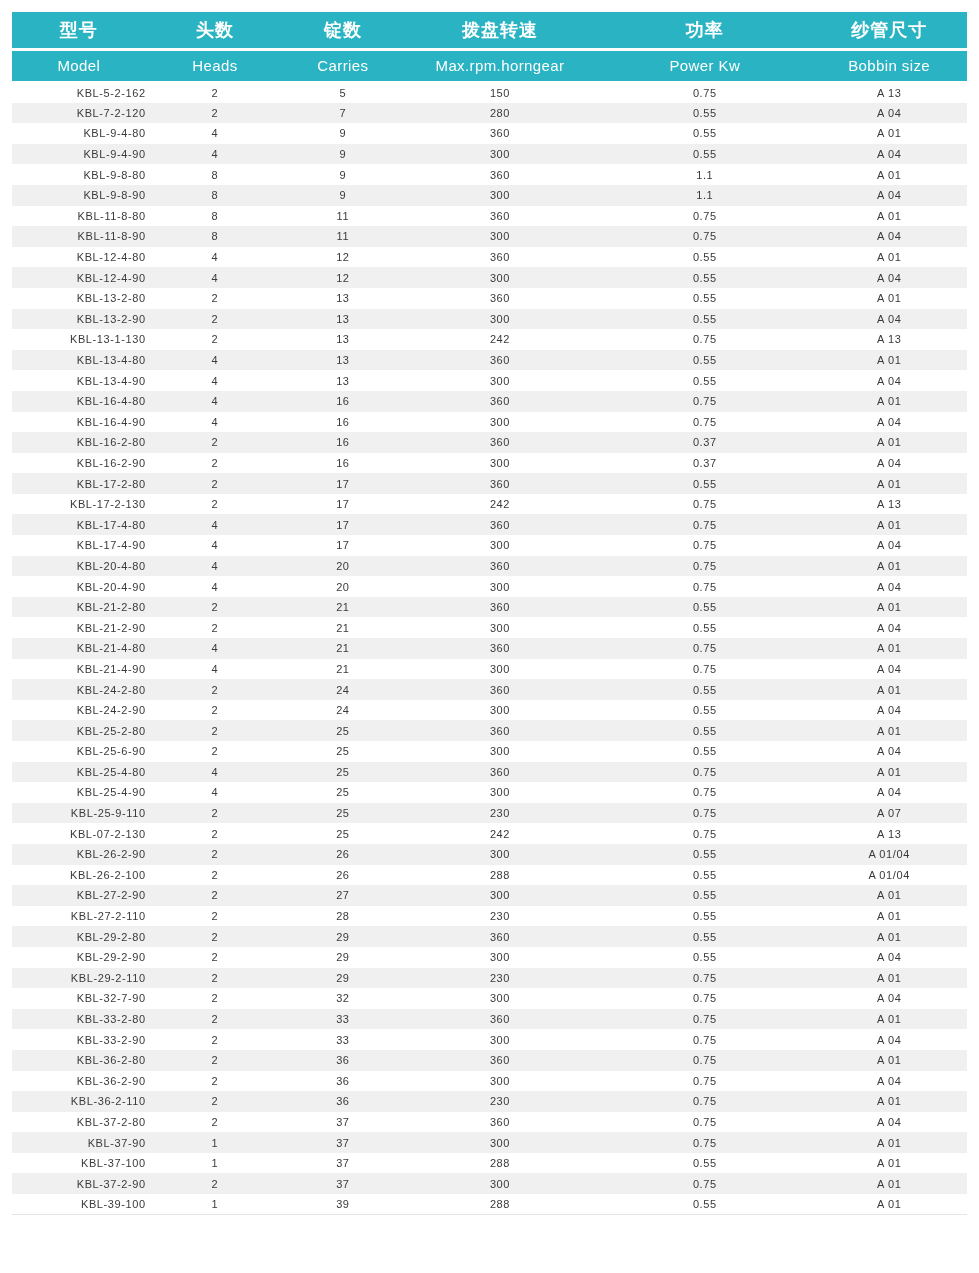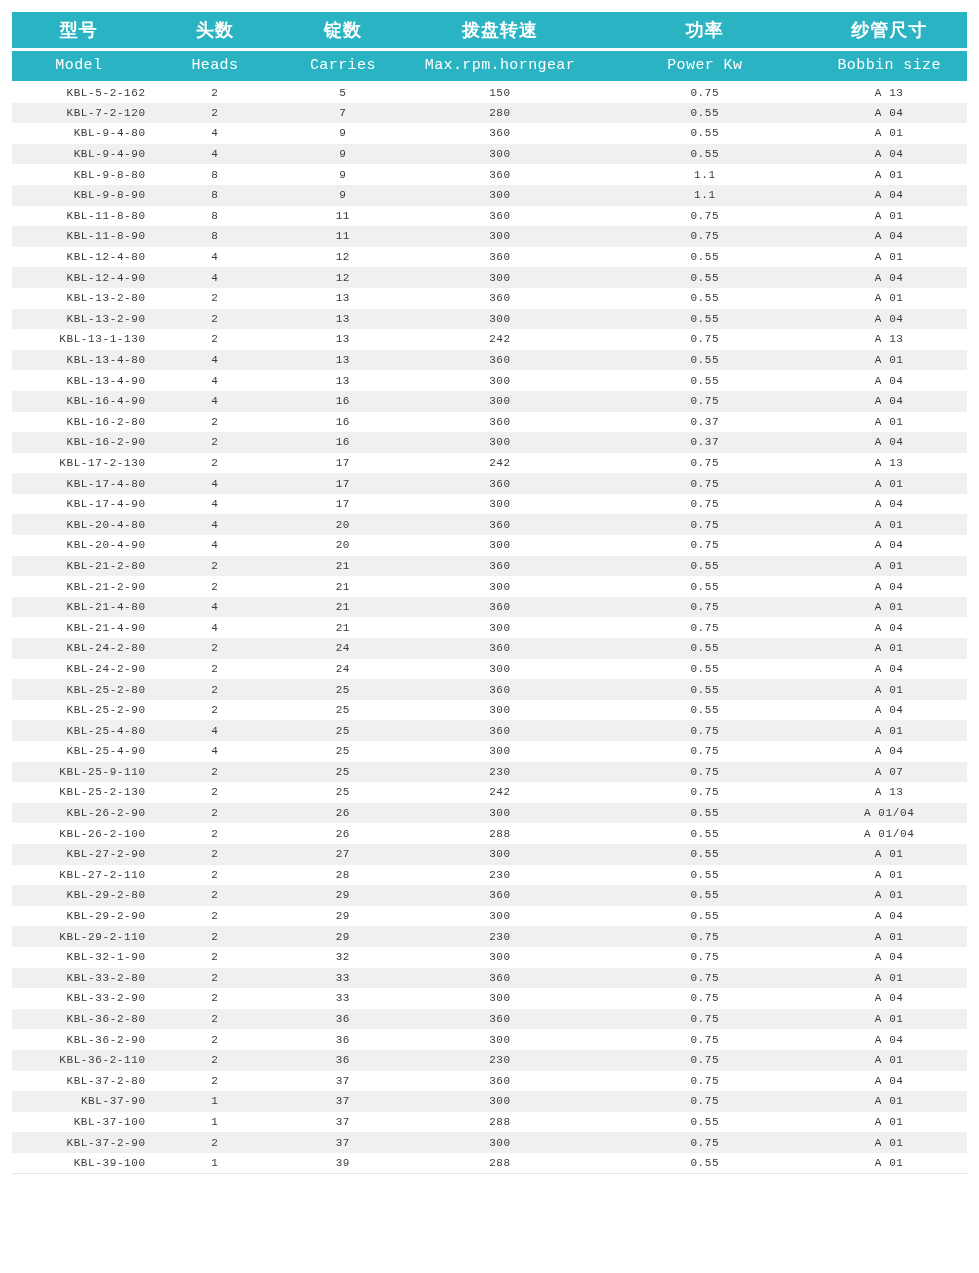--- a/index.html
+++ b/index.html
@@ -25,21 +25,20 @@
   .table-wrap {
     position: absolute;
     left: 12px;
     top: 12px;
     width: 955px;
   }
   table.spec-table {
     width: 100%;
     border-collapse: collapse;
     table-layout: fixed;
-    font-family: Liberation Mono, monospace;
   }
   col.c0 { width: 14%; }
   col.c1 { width: 14.5%; }
   col.c2 { width: 12.3%; }
   col.c3 { width: 20.6%; }
   col.c4 { width: 22.3%; }
   col.c5 { width: 16.3%; }
 
   thead th {
     background: var(--header-bg);
@@ -235,20 +234,28 @@
         </tr>
         <tr>
           <td class="c0">KBL-13-4-90</td>
           <td class="c1">4</td>
           <td class="c2">13</td>
           <td class="c3">300</td>
           <td class="c4">0.55</td>
           <td class="c5">A 04</td>
         </tr>
         <tr>
+          <td class="c0">KBL-16-4-80</td>
+          <td class="c1">4</td>
+          <td class="c2">16</td>
+          <td class="c3">360</td>
+          <td class="c4">0.75</td>
+          <td class="c5">A 01</td>
+        </tr>
+        <tr>
           <td class="c0">KBL-16-4-90</td>
           <td class="c1">4</td>
           <td class="c2">16</td>
           <td class="c3">300</td>
           <td class="c4">0.75</td>
           <td class="c5">A 04</td>
         </tr>
         <tr>
           <td class="c0">KBL-16-2-80</td>
           <td class="c1">2</td>
@@ -257,20 +264,28 @@
           <td class="c4">0.37</td>
           <td class="c5">A 01</td>
         </tr>
         <tr>
           <td class="c0">KBL-16-2-90</td>
           <td class="c1">2</td>
           <td class="c2">16</td>
           <td class="c3">300</td>
           <td class="c4">0.37</td>
           <td class="c5">A 04</td>
+        </tr>
+        <tr>
+          <td class="c0">KBL-17-2-80</td>
+          <td class="c1">2</td>
+          <td class="c2">17</td>
+          <td class="c3">360</td>
+          <td class="c4">0.55</td>
+          <td class="c5">A 01</td>
         </tr>
         <tr>
           <td class="c0">KBL-17-2-130</td>
           <td class="c1">2</td>
           <td class="c2">17</td>
           <td class="c3">242</td>
           <td class="c4">0.75</td>
           <td class="c5">A 13</td>
         </tr>
         <tr>
@@ -355,21 +370,21 @@
         </tr>
         <tr>
           <td class="c0">KBL-25-2-80</td>
           <td class="c1">2</td>
           <td class="c2">25</td>
           <td class="c3">360</td>
           <td class="c4">0.55</td>
           <td class="c5">A 01</td>
         </tr>
         <tr>
-          <td class="c0">KBL-25-2-90</td>
+          <td class="c0">KBL-25-6-90</td>
           <td class="c1">2</td>
           <td class="c2">25</td>
           <td class="c3">300</td>
           <td class="c4">0.55</td>
           <td class="c5">A 04</td>
         </tr>
         <tr>
           <td class="c0">KBL-25-4-80</td>
           <td class="c1">4</td>
           <td class="c2">25</td>
@@ -387,21 +402,21 @@
         </tr>
         <tr>
           <td class="c0">KBL-25-9-110</td>
           <td class="c1">2</td>
           <td class="c2">25</td>
           <td class="c3">230</td>
           <td class="c4">0.75</td>
           <td class="c5">A 07</td>
         </tr>
         <tr>
-          <td class="c0">KBL-25-2-130</td>
+          <td class="c0">KBL-07-2-130</td>
           <td class="c1">2</td>
           <td class="c2">25</td>
           <td class="c3">242</td>
           <td class="c4">0.75</td>
           <td class="c5">A 13</td>
         </tr>
         <tr>
           <td class="c0">KBL-26-2-90</td>
           <td class="c1">2</td>
           <td class="c2">26</td>
@@ -451,21 +466,21 @@
         </tr>
         <tr>
           <td class="c0">KBL-29-2-110</td>
           <td class="c1">2</td>
           <td class="c2">29</td>
           <td class="c3">230</td>
           <td class="c4">0.75</td>
           <td class="c5">A 01</td>
         </tr>
         <tr>
-          <td class="c0">KBL-32-1-90</td>
+          <td class="c0">KBL-32-7-90</td>
           <td class="c1">2</td>
           <td class="c2">32</td>
           <td class="c3">300</td>
           <td class="c4">0.75</td>
           <td class="c5">A 04</td>
         </tr>
         <tr>
           <td class="c0">KBL-33-2-80</td>
           <td class="c1">2</td>
           <td class="c2">33</td>

